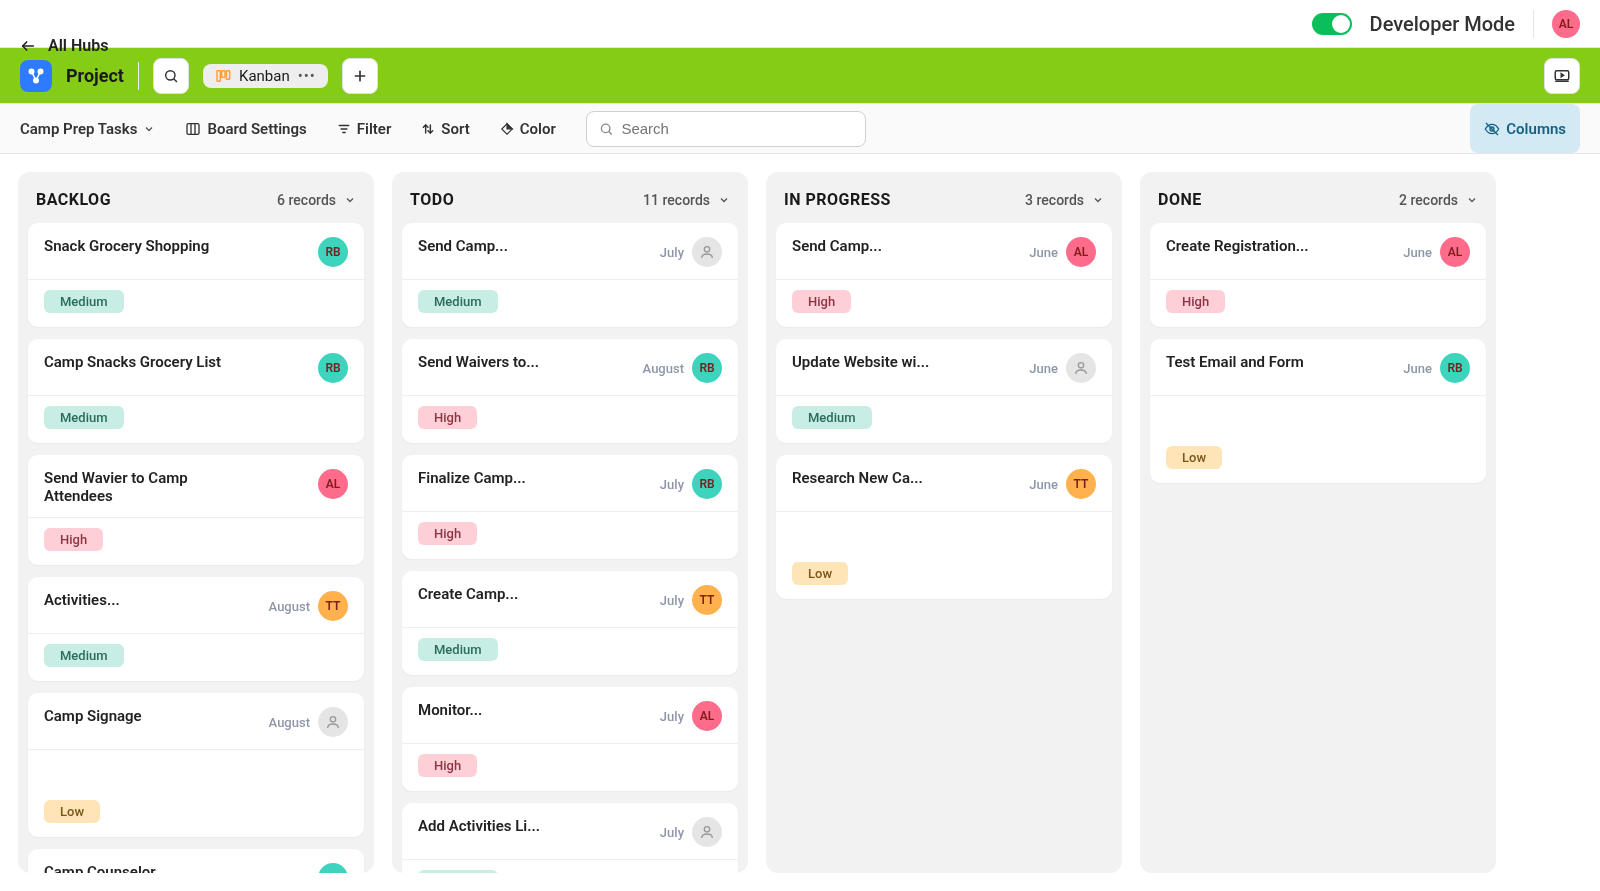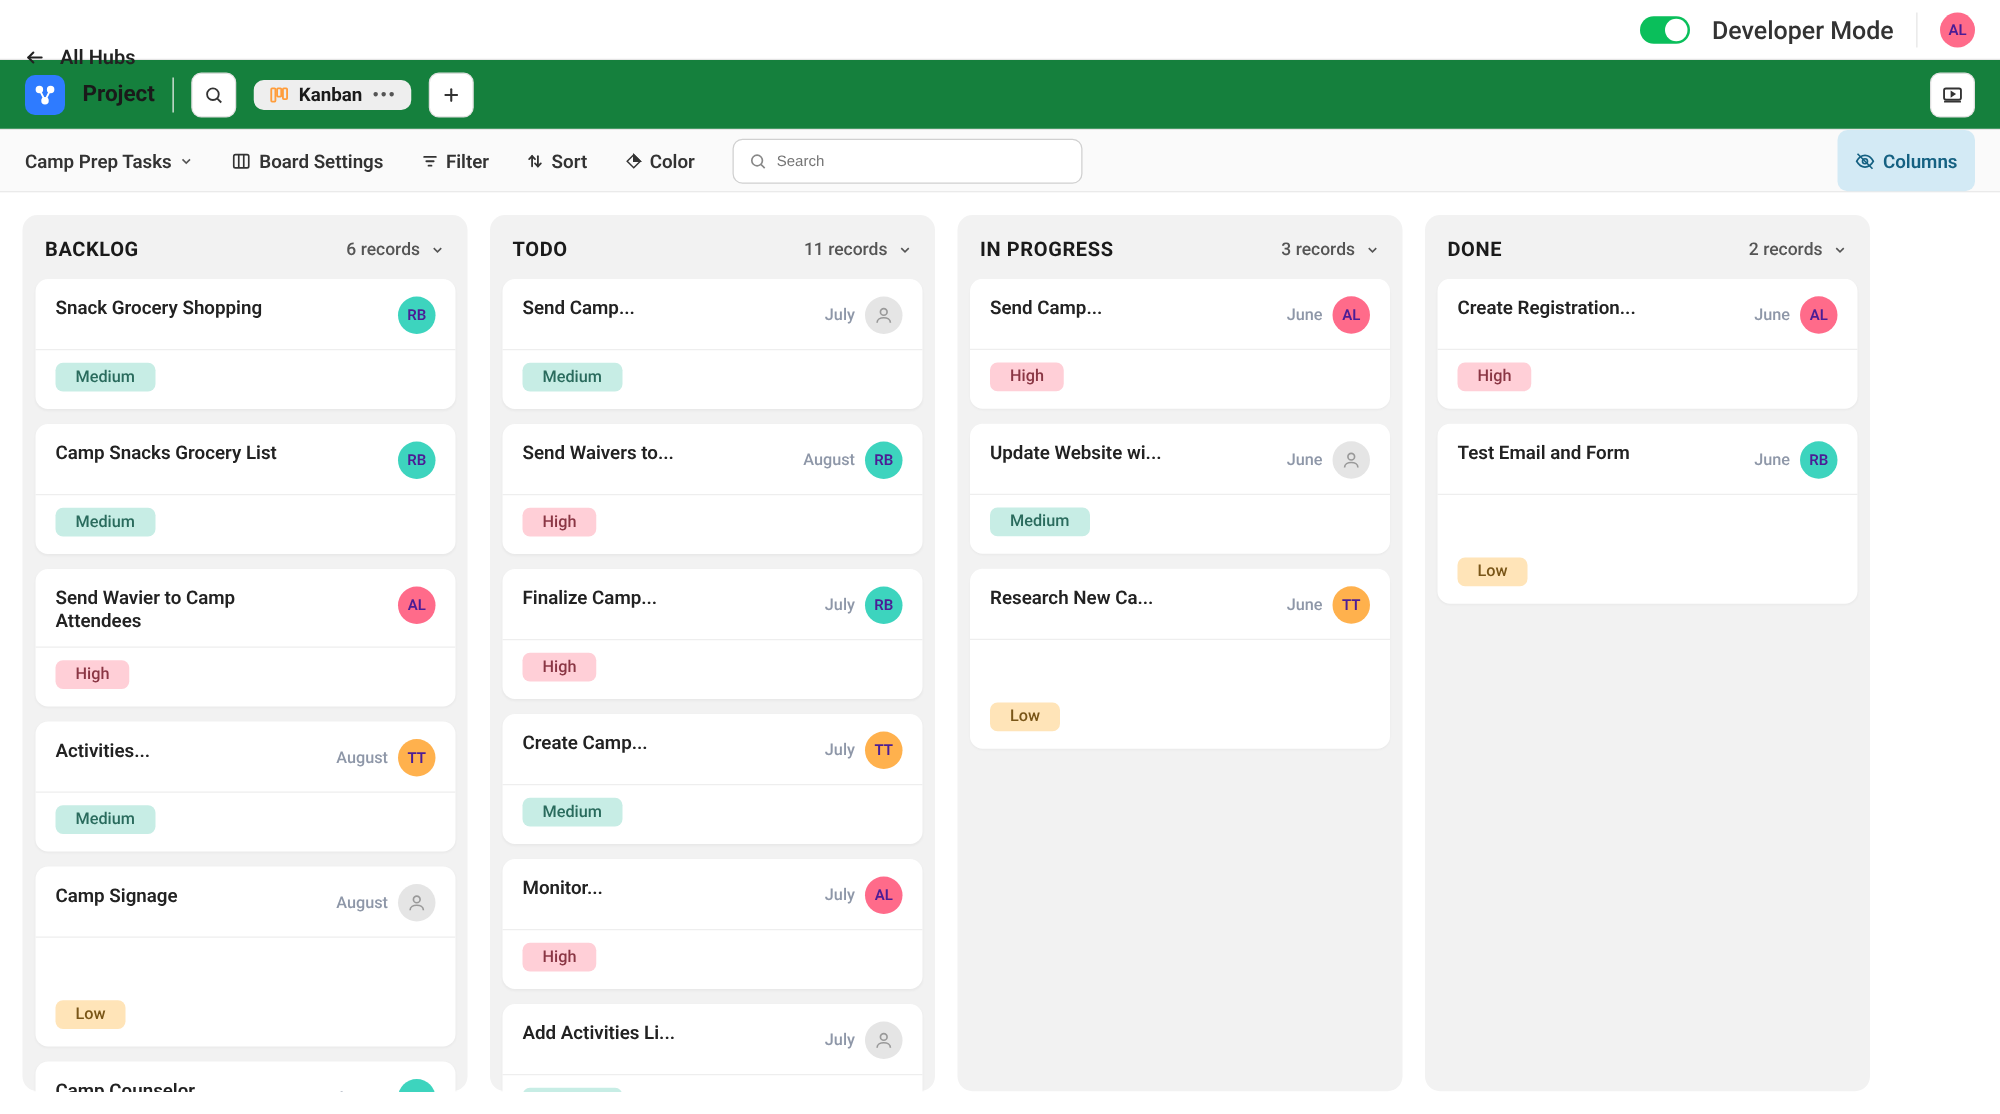--- a/index.html
+++ b/index.html
@@ -34,52 +34,52 @@
   }
   .toggle::after {
     content:""; position:absolute; right:2px; top:2px; width:18px; height:18px;
     background:#fff; border-radius:50%;
   }
   .dev-mode { font-size: 20px; font-weight: 500; color:#333; }
   .divider-v { width:1px; height:28px; background:#e5e5e5; }
   .avatar {
     width: 28px; height: 28px; border-radius: 50%;
     display:flex; align-items:center; justify-content:center;
-    font-size:12px; font-weight:600; color:#4c1d95;
+    font-size:12px; font-weight:600; color:#7f1d1d;
   }
   .avatar.pink { background:#ff6b8a; }
   .avatar.teal { background:#3dd4be; }
   .avatar.orange { background:#ffb14d; }
   .avatar.grey { background:#e5e5e5; color:#888; }
   .avatar.small { width:30px; height:30px; font-size:12px; }
 
   
   .projectbar {
     height: 56px;
     display:flex; align-items:center;
     padding: 0 20px;
     gap: 14px;
     border-bottom: 1px solid #e5e5e5;
-    background:#15803d;
+    background:#84cc16;
   }
   .projectbar .spacer { flex:1; }
   .app-icon {
     width:32px; height:32px; border-radius:8px; background:#2e7bff;
     display:flex; align-items:center; justify-content:center;
   }
   .project-name { font-size:18px; font-weight:700; }
   .icon-btn {
     width: 36px; height: 36px; border:1px solid #e0e0e0; border-radius:8px;
     display:flex; align-items:center; justify-content:center; background:#fff;
     cursor:pointer;
   }
   .view-tab {
     height:24px; border-radius:8px; background:#eeeeee;
     display:flex; align-items:center; padding:0 12px; gap:8px;
-    font-size:15px; font-weight:700; cursor:pointer;
+    font-size:15px; font-weight:400; cursor:pointer;
   }
   .view-tab .dots { letter-spacing:1px; color:#555; }
   .kanban-icon-color { color:#ff9d3b; }
   .plus-btn {
     width:36px; height:36px; border:1px solid #e0e0e0; border-radius:8px;
     display:flex; align-items:center; justify-content:center; background:#fff;
     font-size:20px; cursor:pointer;
   }
   .present-btn {
     width:36px; height:36px; border:1px solid #e0e0e0; border-radius:8px;
@@ -100,21 +100,21 @@
     display:flex; align-items:center; gap:6px;
     font-size:15px; font-weight:600; color:#333;
     cursor:pointer;
   }
   .search-box {
     display:flex; align-items:center; gap:8px;
     border:1px solid #d0d0d0; border-radius:8px;
     height:36px; padding:0 12px; width:280px; background:#fff;
   }
   .search-box input {
-    border:none; outline:none; font-size:12px; background:transparent; width:100%;
+    border:none; outline:none; font-size:15px; background:transparent; width:100%;
   }
   .toolbar .spacer { flex:1; }
   .columns-btn {
     display:flex; align-items:center; gap:6px;
     background:#d3eaf5; color:#156182;
     height:49px; padding:0 14px; border-radius:8px;
     font-weight:600; font-size:15px; cursor:pointer;
   }
 
   

